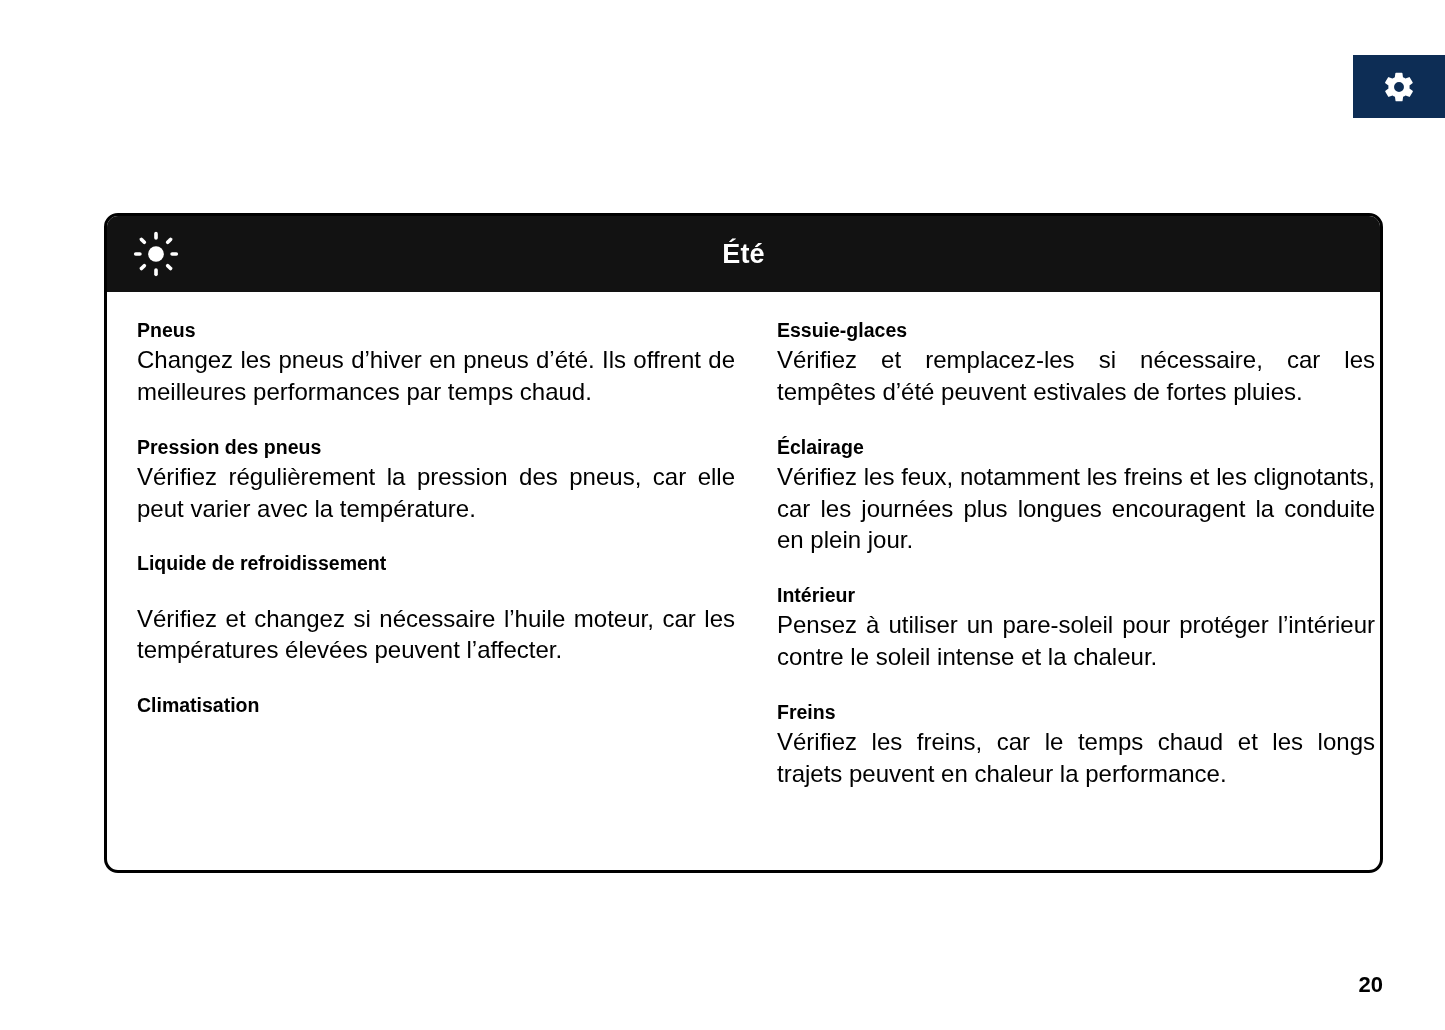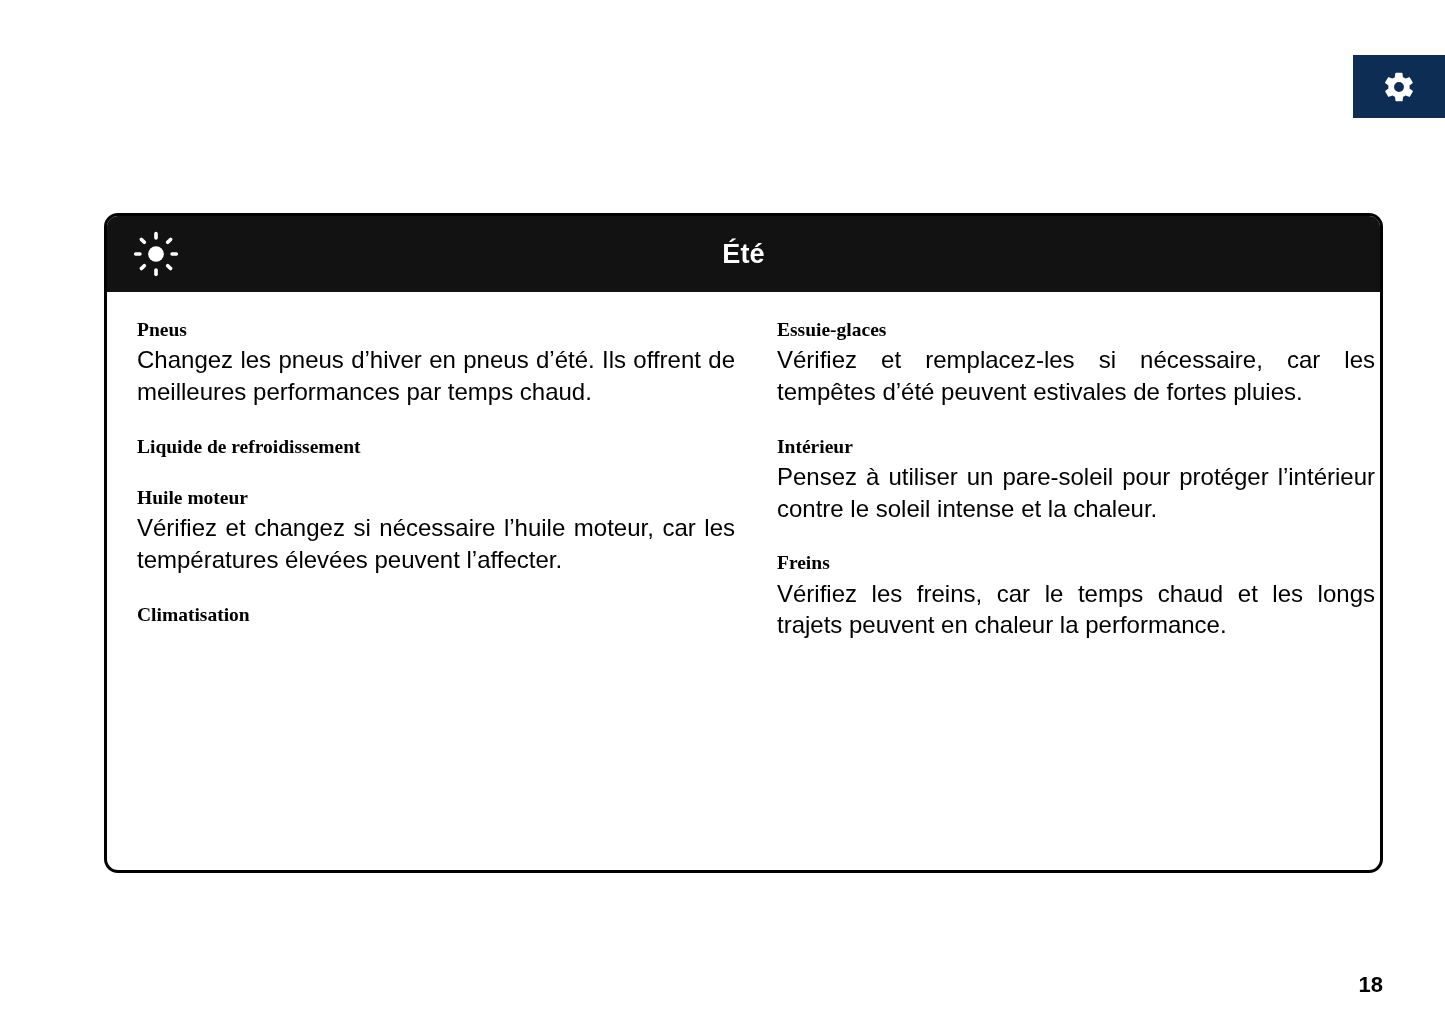--- a/index.html
+++ b/index.html
@@ -78,21 +78,20 @@
     width: 598px;
     flex: 0 0 598px;
   }
   .entry { margin-bottom: 27px; }
   .entry:last-child { margin-bottom: 0; }
   .entry-title {
     font-size: 19.5px;
     font-weight: bold;
     line-height: 1.25;
     margin-bottom: 2px;
-    font-family: Liberation Serif, serif;
   }
   .entry-text {
     font-size: 24px;
     line-height: 1.32;
     text-align: justify;
     text-justify: inter-word;
     hyphens: auto;
   }
 
   
@@ -137,42 +136,49 @@
   </div>
 
   <div class="card-body">
 
     <div class="column">
       <div class="entry">
         <div class="entry-title">Pneus</div>
         <div class="entry-text">Changez les pneus d’hiver en pneus d’été. Ils offrent de meilleures performances par temps chaud.</div>
       </div>
       <div class="entry">
+        <div class="entry-title">Pression des pneus</div>
+        <div class="entry-text">Vérifiez régulièrement la pression des pneus, car elle peut varier avec la température.</div>
+      </div>
+      <div class="entry">
         <div class="entry-title">Liquide de refroidissement</div>
       </div>
       <div class="entry">
-        <div class="entry-title">Huile moteur</div>
         <div class="entry-text">Vérifiez et changez si nécessaire l’huile moteur, car les températures élevées peuvent l’affecter.</div>
       </div>
       <div class="entry">
         <div class="entry-title">Climatisation</div>
       </div>
     </div>
 
     <div class="column">
       <div class="entry">
         <div class="entry-title">Essuie-glaces</div>
         <div class="entry-text">Vérifiez et remplacez-les si nécessaire, car les tempêtes d’été peuvent estivales de fortes pluies.</div>
+      </div>
+      <div class="entry">
+        <div class="entry-title">Éclairage</div>
+        <div class="entry-text">Vérifiez les feux, notamment les freins et les clignotants, car les journées plus longues encouragent la conduite en plein jour.</div>
       </div>
       <div class="entry">
         <div class="entry-title">Intérieur</div>
         <div class="entry-text">Pensez à utiliser un pare-soleil pour protéger l’intérieur contre le soleil intense et la chaleur.</div>
       </div>
       <div class="entry">
         <div class="entry-title">Freins</div>
         <div class="entry-text">Vérifiez les freins, car le temps chaud et les longs trajets peuvent en chaleur la performance.</div>
       </div>
     </div>
 
   </div>
 </div>
 
-<div class="page-number">18</div>
+<div class="page-number">20</div>
 
 </body></html>

